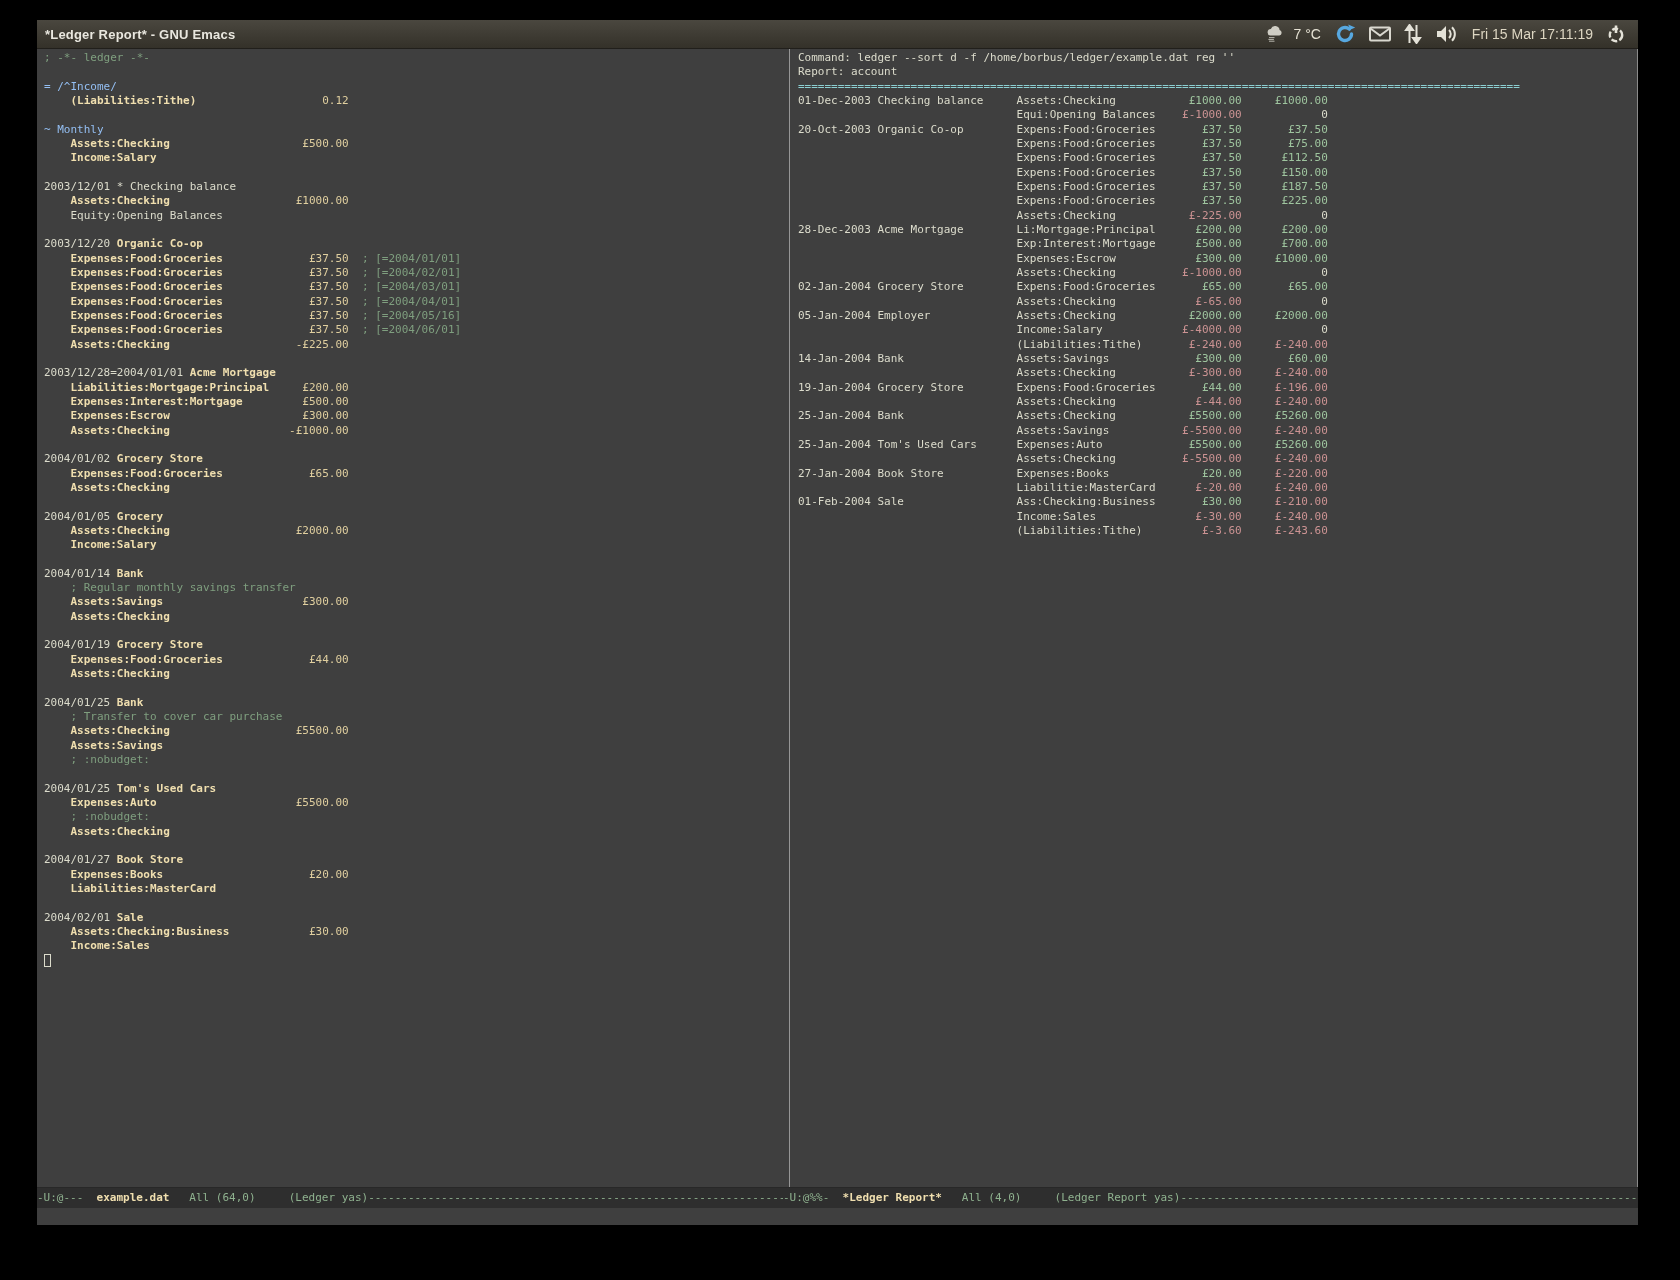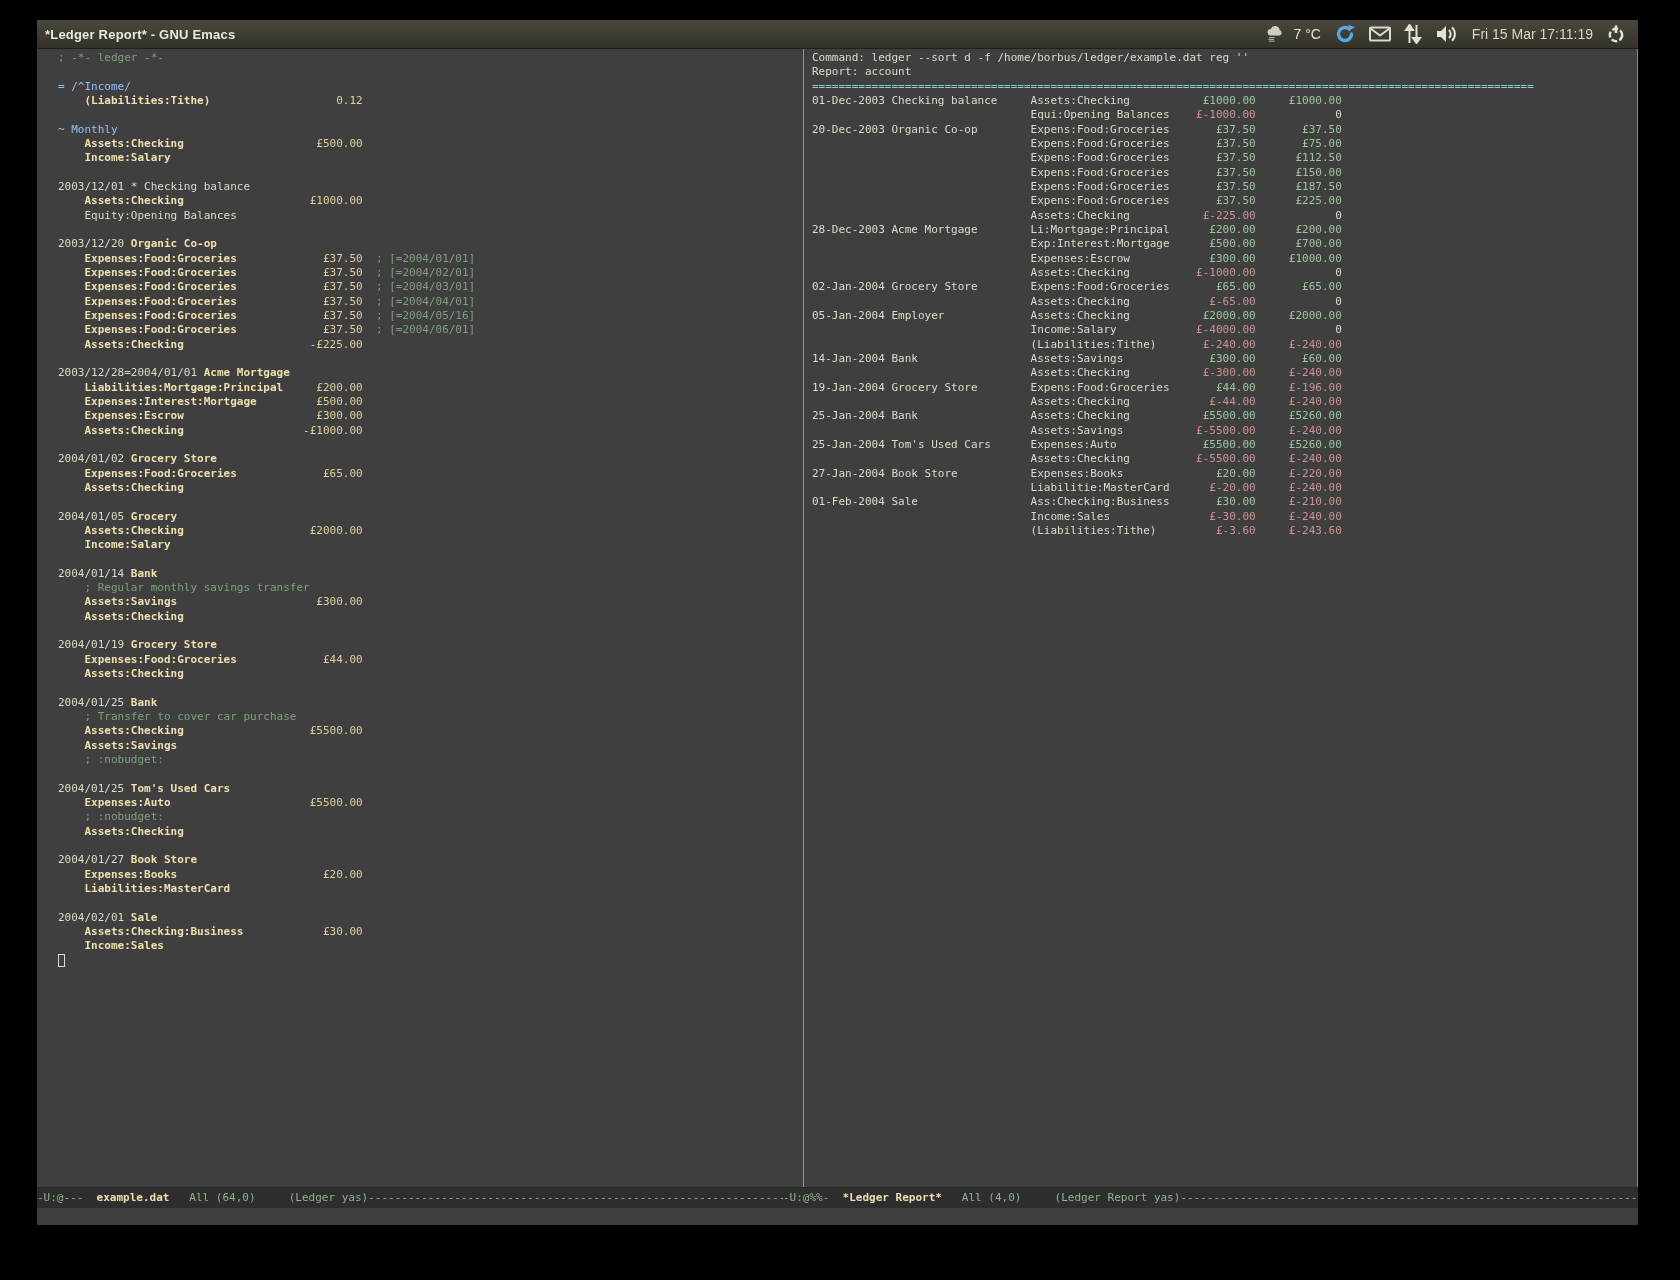--- a/index.html
+++ b/index.html
@@ -23,21 +23,21 @@
     color:#e9e7df;letter-spacing:.2px;
   }
   .tray{display:flex;align-items:center;gap:13px;}
   .tray-temp,.tray-clock{
     font-family:"Liberation Sans",sans-serif;font-size:14px;color:#e6e2d4;
   }
   .tray-clock{color:#ddd6c2;text-align:right;}
   .tray svg{display:block;}
   .windows{flex:1 1 auto;display:flex;overflow:hidden;border-right:1px solid #8a8a8a;}
   .win{overflow:hidden;padding-top:2px;}
-  .win.left{width:745px;flex:0 0 745px;border-right:1px solid #969696;padding-left:21px;}
+  .win.left{width:745px;flex:0 0 745px;border-right:1px solid #969696;padding-left:7px;}
   .win.right{flex:1 1 auto;padding-left:8px;}
   .line{
     height:14.33px;line-height:14.33px;font-size:11px;white-space:pre;color:#dcdccc;
   }
   .cm{color:#7f9f7f;}
   .kw{color:#94bff3;}
   .acct{color:#f0dfaf;font-weight:bold;}
   .pay{color:#f0dfaf;font-weight:bold;}
   .amt{color:#e0cf9f;}
   .pl{color:#dcdccc;}
@@ -174,21 +174,21 @@
           <div class="line"><span class="cursor-hollow"></span></div>
         </div>
     </div>
     <div class="win right">
       <div id="rightbuf">
           <div class="line"><span class="pl">Command: ledger --sort d -f /home/borbus/ledger/example.dat reg ''</span></div>
           <div class="line"><span class="pl">Report: account</span></div>
           <div class="line"><span class="sep">=============================================================================================================</span></div>
           <div class="line"><span class="pl">01-Dec-2003 Checking balance     Assets:Checking      </span><span class="pos">     £1000.00</span><span class="pos">     £1000.00</span></div>
           <div class="line"><span class="pl">                                 Equi:Opening Balances</span><span class="neg">    £-1000.00</span><span class="zero">            0</span></div>
-          <div class="line"><span class="pl">20-Dec-2003 Organic Co-op        Expens:Food:Groceries</span><span class="pos">       £37.50</span><span class="pos">       £37.50</span></div>
+          <div class="line"><span class="pl">20-Oct-2003 Organic Co-op        Expens:Food:Groceries</span><span class="pos">       £37.50</span><span class="pos">       £37.50</span></div>
           <div class="line"><span class="pl">                                 Expens:Food:Groceries</span><span class="pos">       £37.50</span><span class="pos">       £75.00</span></div>
           <div class="line"><span class="pl">                                 Expens:Food:Groceries</span><span class="pos">       £37.50</span><span class="pos">      £112.50</span></div>
           <div class="line"><span class="pl">                                 Expens:Food:Groceries</span><span class="pos">       £37.50</span><span class="pos">      £150.00</span></div>
           <div class="line"><span class="pl">                                 Expens:Food:Groceries</span><span class="pos">       £37.50</span><span class="pos">      £187.50</span></div>
           <div class="line"><span class="pl">                                 Expens:Food:Groceries</span><span class="pos">       £37.50</span><span class="pos">      £225.00</span></div>
           <div class="line"><span class="pl">                                 Assets:Checking      </span><span class="neg">     £-225.00</span><span class="zero">            0</span></div>
           <div class="line"><span class="pl">28-Dec-2003 Acme Mortgage        Li:Mortgage:Principal</span><span class="pos">      £200.00</span><span class="pos">      £200.00</span></div>
           <div class="line"><span class="pl">                                 Exp:Interest:Mortgage</span><span class="pos">      £500.00</span><span class="pos">      £700.00</span></div>
           <div class="line"><span class="pl">                                 Expenses:Escrow      </span><span class="pos">      £300.00</span><span class="pos">     £1000.00</span></div>
           <div class="line"><span class="pl">                                 Assets:Checking      </span><span class="neg">    £-1000.00</span><span class="zero">            0</span></div>

